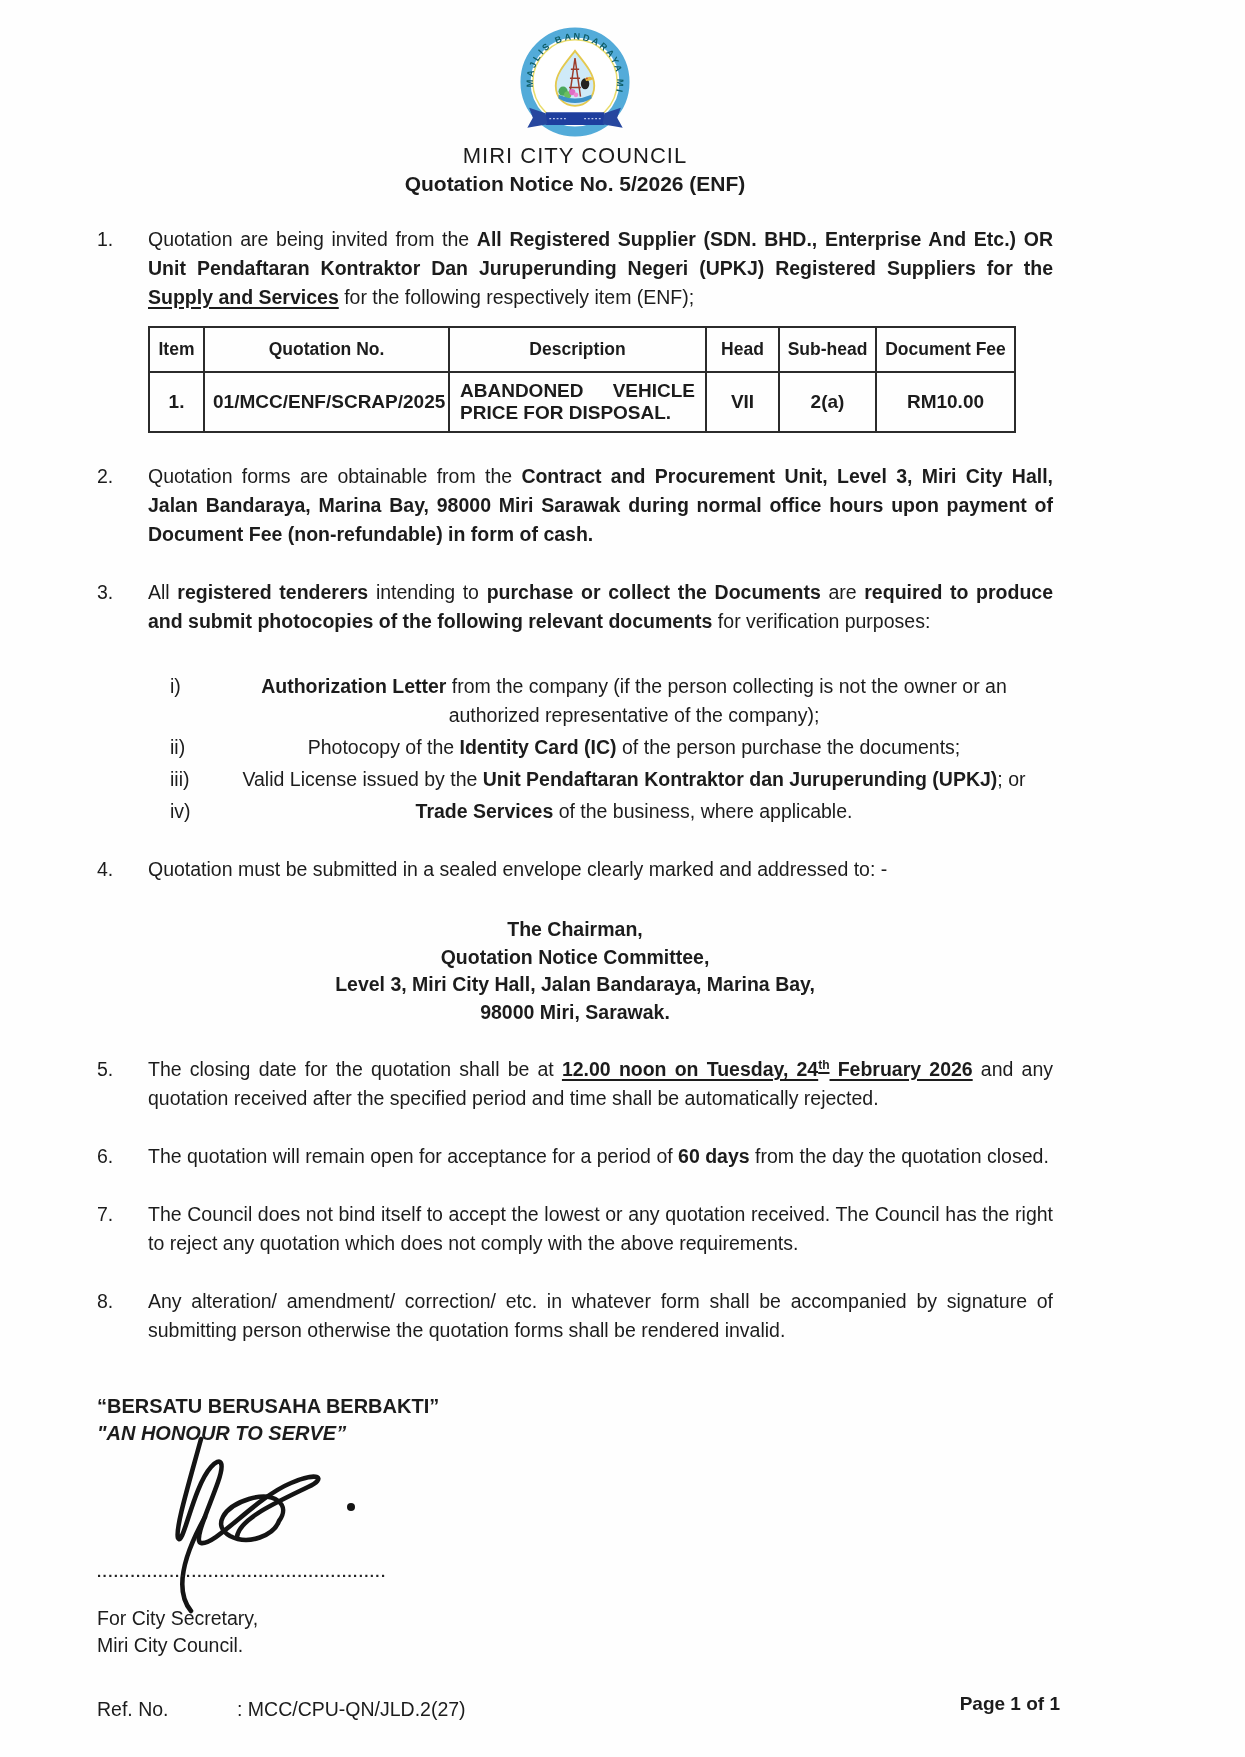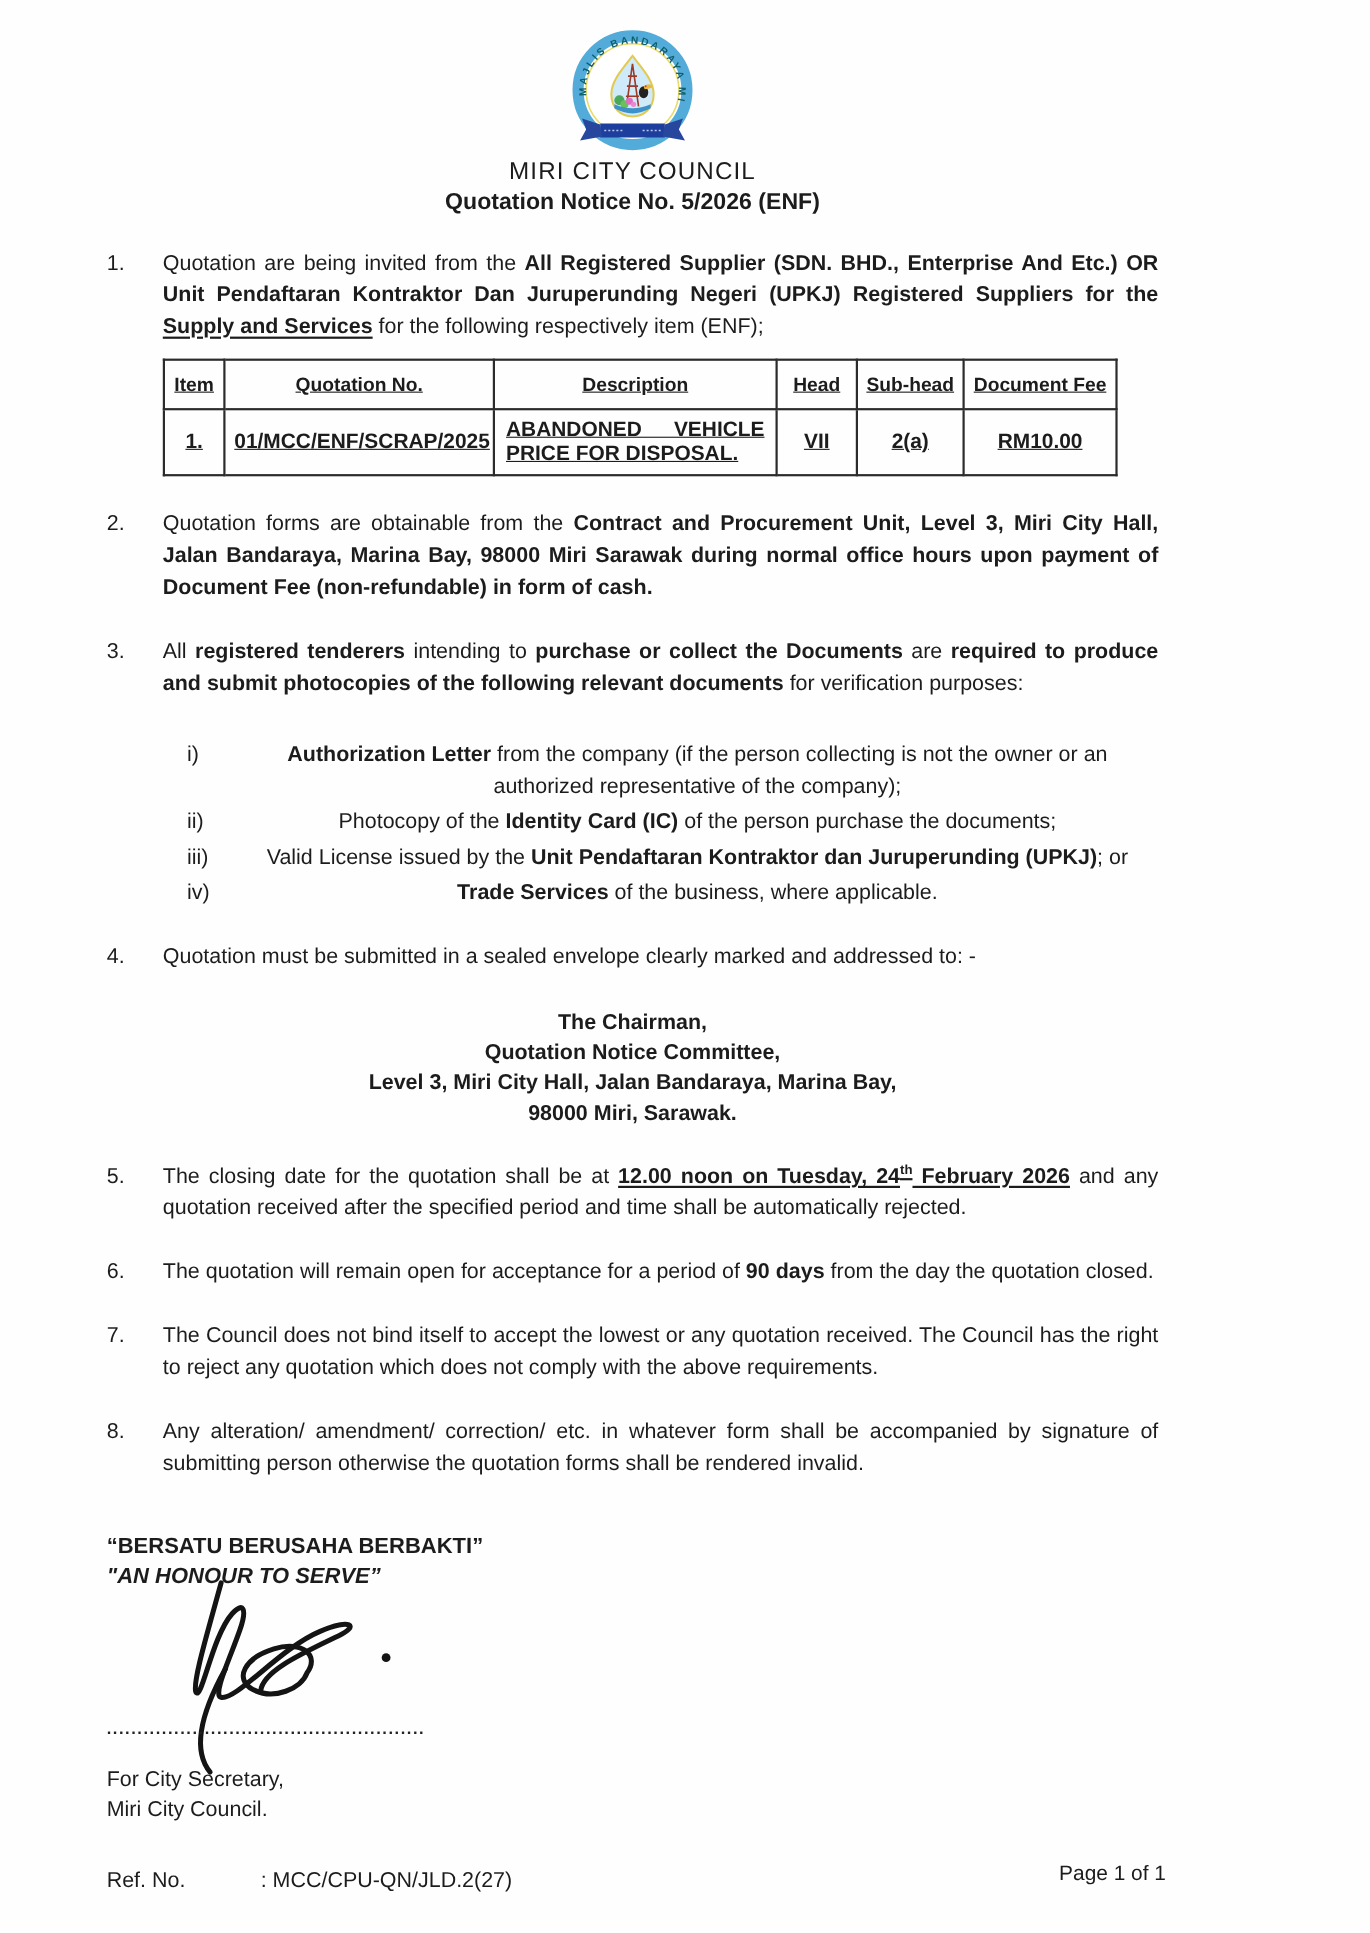--- a/index.html
+++ b/index.html
@@ -12,42 +12,42 @@
   .it{font-style:italic;}
   .u{text-decoration:underline;text-decoration-thickness:2px;text-underline-offset:3px;}
   .hdr{text-align:center;}
   .logo{width:110px;height:112px;margin:0 auto;display:block;}
   .org{font-size:22px;letter-spacing:1px;margin-top:5px;}
   .title{font-size:21px;font-weight:bold;margin-top:3px;}
   .para{display:flex;margin-top:29px;}
   .para .num{width:51px;flex:none;font-size:19.5px;line-height:29px;}
   .para .txt{flex:1;text-align:justify;font-size:19.5px;line-height:29px;}
   sup{font-size:12px;vertical-align:super;line-height:0;}
-  .qtable{border-collapse:collapse;margin:14px 12px 0 51px;width:866px;table-layout:fixed;text-decoration:underline;}
+  .qtable{border-collapse:collapse;margin:14px 12px 0 51px;width:866px;table-layout:fixed;}
   .qtable th,.qtable td{border:2px solid #2b2b2b;vertical-align:middle;}
   .qtable th{font-size:17.5px;font-weight:bold;padding:11px 4px;text-align:center;}
   .qtable td{font-size:19px;font-weight:bold;padding:7px 8px;text-align:center;}
   .qtable td.desc{text-align:justify;text-align-last:left;padding:7px 10px;}
   .col-item{width:55px;} .col-qno{width:245px;} .col-desc{width:257px;}
   .col-head{width:73px;} .col-sub{width:97px;} .col-fee{width:139px;}
   .sublist{margin:36px 0 0 73px;}
   .subitem{display:flex;margin-top:3px;}
   .subitem .snum{width:47px;flex:none;font-size:19.5px;line-height:29px;}
   .subitem .stxt{flex:1;font-size:19.5px;line-height:29px;text-align:center;padding-right:2px;}
   .addr{text-align:center;font-weight:bold;font-size:19.5px;line-height:27.5px;margin-top:32px;}
   .motto{margin-top:48px;font-size:20px;font-weight:bold;line-height:27px;}
   .sigblock{position:relative;height:158px;}
   .sig{position:absolute;left:32px;top:-22px;}
   .dotline{position:absolute;left:0;top:116px;font-size:15px;letter-spacing:1.4px;font-weight:bold;color:#222;}
   .signame{font-size:20px;font-weight:bold;margin-top:0px;}
   .sigline{font-size:19.5px;line-height:27px;}
   .refblock{margin-top:36px;}
   .refrow{display:flex;font-size:19.5px;line-height:28px;}
   .reflabel{width:140px;flex:none;}
-  .footer{position:absolute;right:185px;bottom:42px;font-weight:normal;font-size:19px;}
+  .footer{position:absolute;right:185px;bottom:42px;font-weight:bold;font-size:19px;}
 </style>
 </head>
 <body>
 
 <div class="page">
   <div class="content">
 
     <div class="hdr">
       <svg class="logo" viewBox="0 0 120 120">
         <circle cx="60" cy="60" r="54" fill="#ffffff" stroke="#53abd9" stroke-width="11"></circle>
@@ -154,21 +154,21 @@
       <div>98000 Miri, Sarawak.</div>
     </div>
 
     <div class="para">
       <div class="num">5.</div>
       <div class="txt"><span>The closing date for the quotation shall be at </span><span class="b u">12.00 noon on Tuesday, 24</span><sup class="b u">th</sup><span class="b u"> February 2026</span><span> and any quotation received after the specified period and time shall be automatically rejected.</span></div>
     </div>
 
     <div class="para">
       <div class="num">6.</div>
-      <div class="txt"><span>The quotation will remain open for acceptance for a period of </span><span class="b">90 days</span><span> from the day the quotation closed.</span></div>
+      <div class="txt"><span>The quotation will remain open for acceptance for a period of </span><span class="b">60 days</span><span> from the day the quotation closed.</span></div>
     </div>
 
     <div class="para">
       <div class="num">7.</div>
       <div class="txt"><span>The Council does not bind itself to accept the lowest or any quotation received. The Council has the right to reject any quotation which does not comply with the above requirements.</span></div>
     </div>
 
     <div class="para">
       <div class="num">8.</div>
       <div class="txt"><span>Any alteration/ amendment/ correction/ etc. in whatever form shall be accompanied by signature of submitting person otherwise the quotation forms shall be rendered invalid.</span></div>

